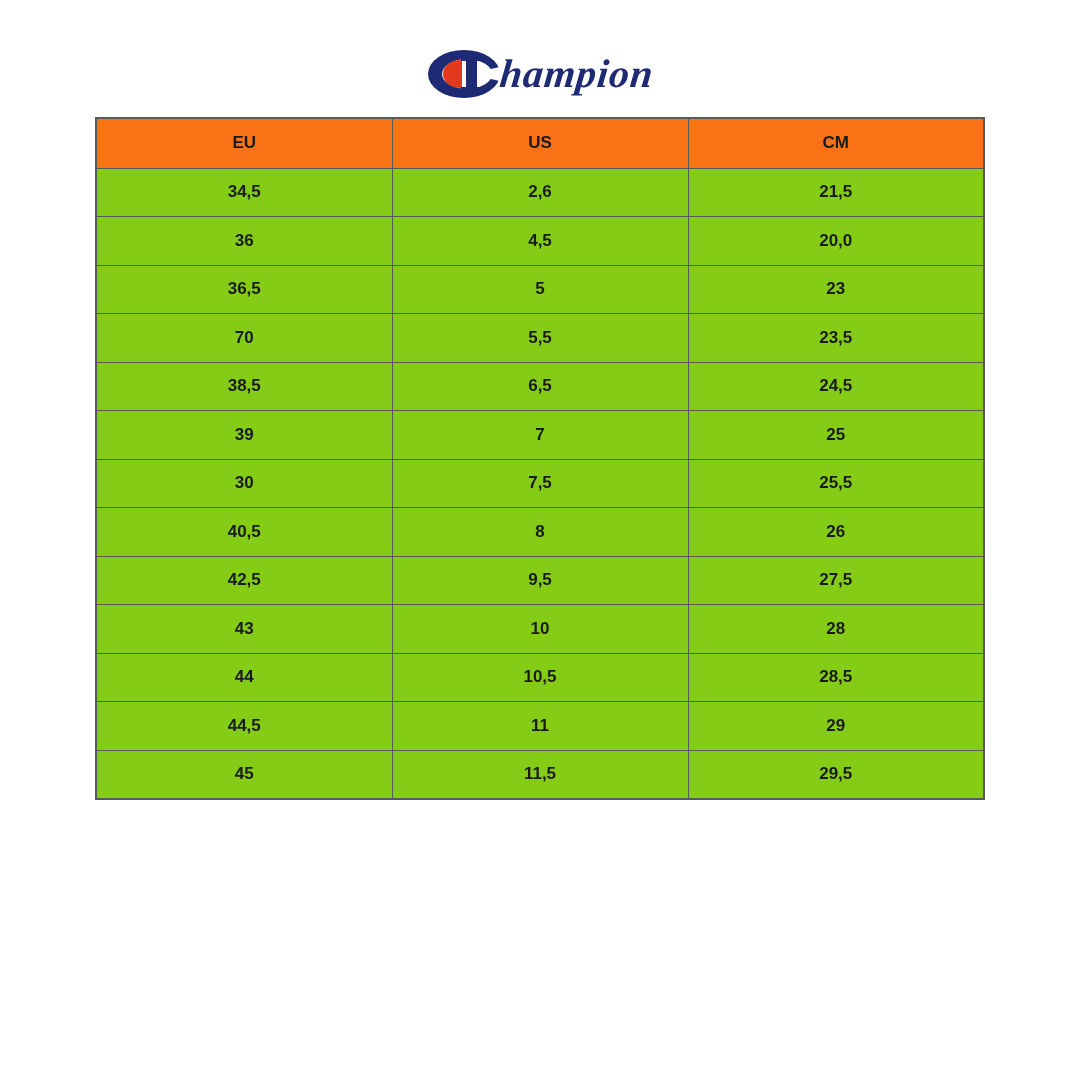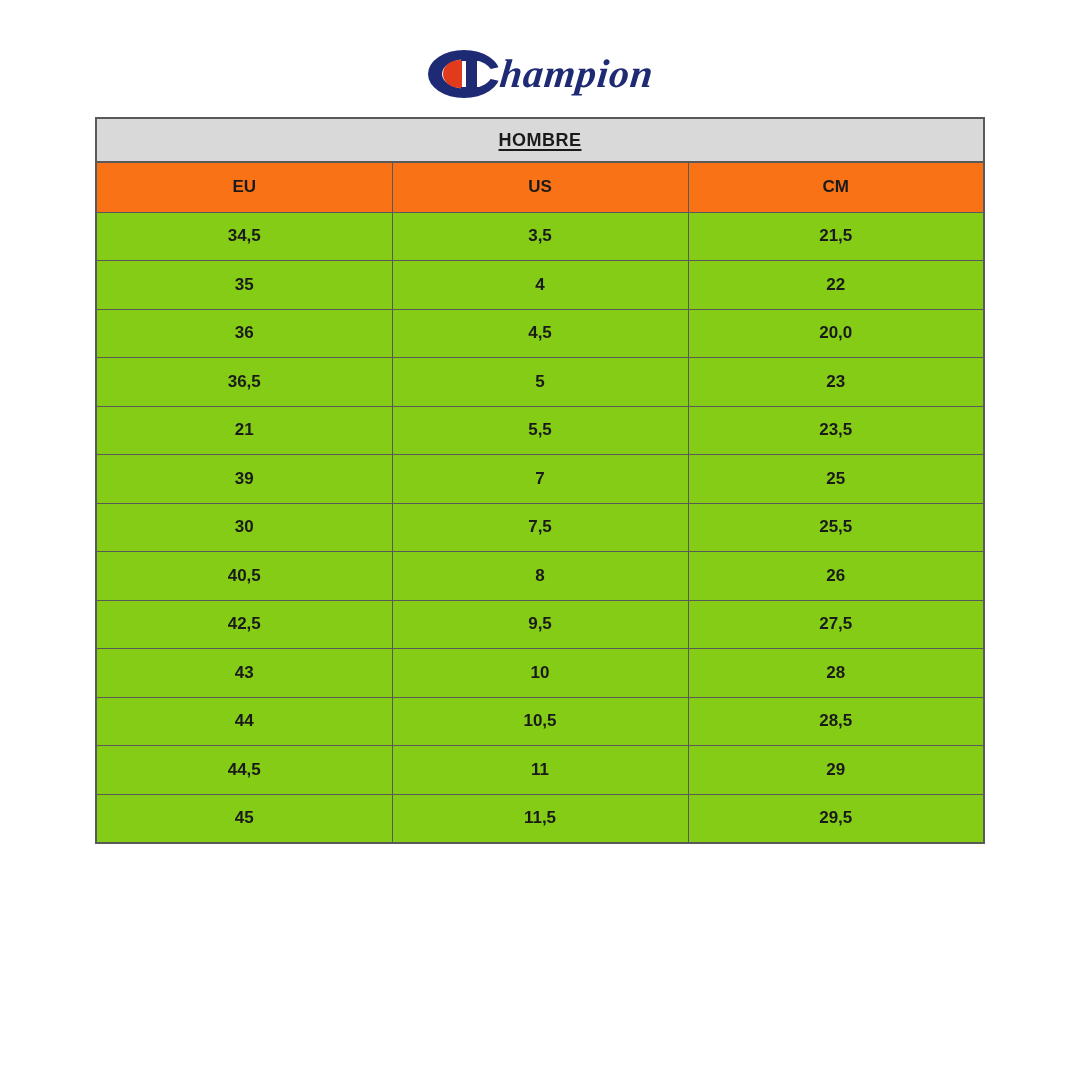--- a/index.html
+++ b/index.html
@@ -93,54 +93,51 @@
 
     <rect x="40" y="8" width="11" height="36" fill="#1f2a74"></rect>
     <rect x="35" y="8" width="21" height="5" fill="#1f2a74"></rect>
     <rect x="35" y="39" width="21" height="5" fill="#1f2a74"></rect>
   </svg>
   <span class="logo-script" style="color:#1f2a74;" title="Champion">hampion</span>
 </div>
 
 <table class="size-table">
   <thead>
-    <tr class="title-row">
-      <th colspan="3">HOMBRE</th>
-    </tr>
     <tr class="col-head-row">
       <th>EU</th>
       <th>US</th>
       <th>CM</th>
     </tr>
   </thead>
   <tbody>
       <tr>
         <td>34,5</td>
-        <td>3,5</td>
+        <td>2,6</td>
         <td>21,5</td>
-      </tr>
-      <tr>
-        <td>35</td>
-        <td>4</td>
-        <td>22</td>
       </tr>
       <tr>
         <td>36</td>
         <td>4,5</td>
         <td>20,0</td>
       </tr>
       <tr>
         <td>36,5</td>
         <td>5</td>
         <td>23</td>
       </tr>
       <tr>
-        <td>21</td>
+        <td>70</td>
         <td>5,5</td>
         <td>23,5</td>
+      </tr>
+      <tr>
+        <td>38,5</td>
+        <td>6,5</td>
+        <td>24,5</td>
       </tr>
       <tr>
         <td>39</td>
         <td>7</td>
         <td>25</td>
       </tr>
       <tr>
         <td>30</td>
         <td>7,5</td>
         <td>25,5</td>

